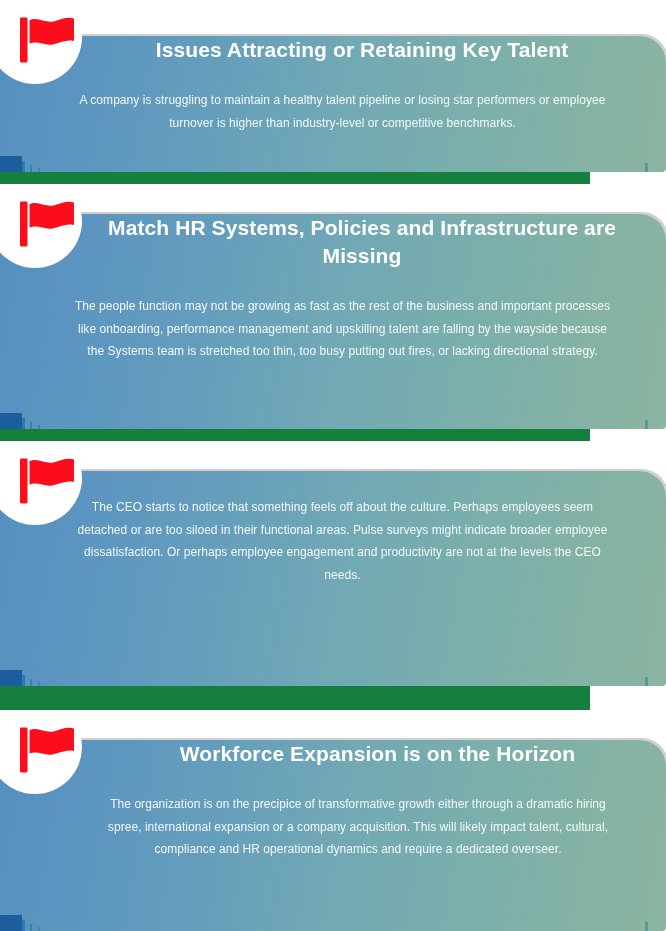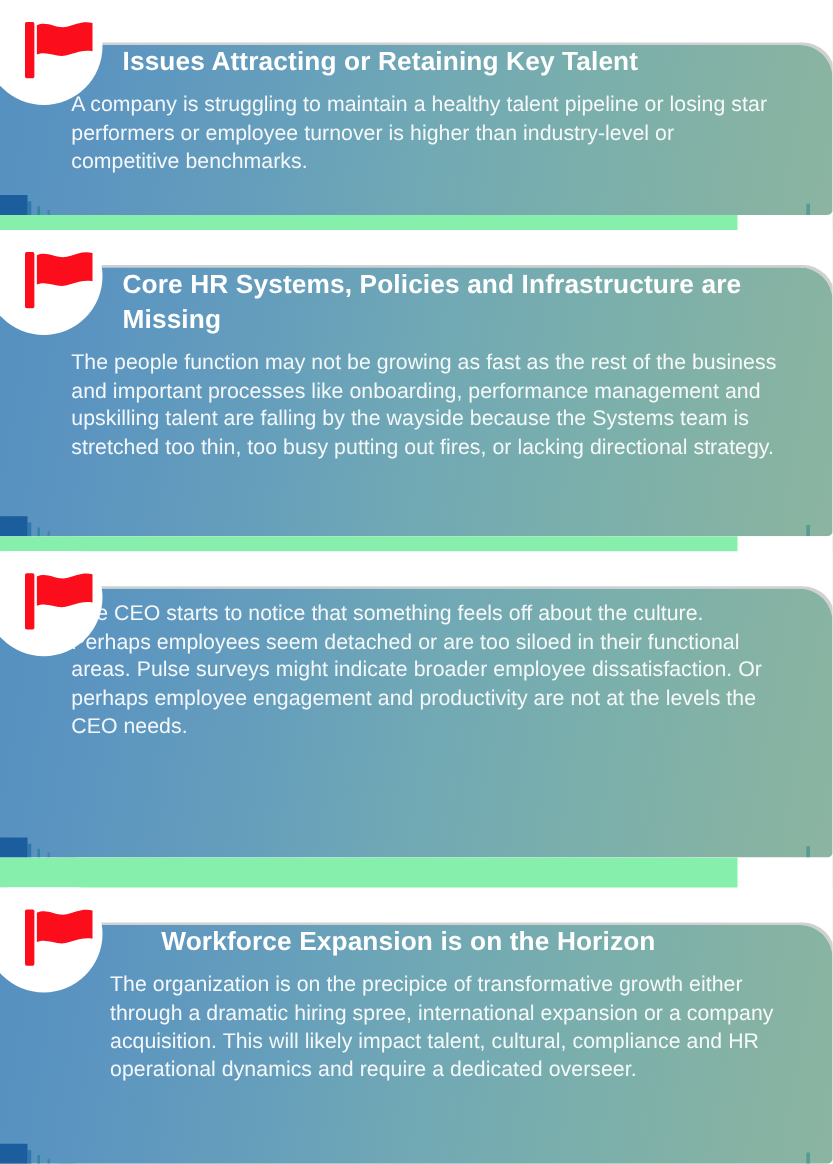--- a/index.html
+++ b/index.html
@@ -13,21 +13,22 @@
     height: 931px;
     font-family: "Liberation Sans", sans-serif;
     overflow: hidden;
     position: relative;
   }
 
   #board {
     width: 590px;
     height: 931px;
     position: relative;
-    background: #86efac;
+    background: #15803d;
+    text-align: center;
   }
 
   
   .card-slot {
     position: absolute;
     left: 0;
     width: 666px;
     background: #ffffff;
     overflow: hidden;
   }
@@ -92,25 +93,25 @@
     font-size: 21px;
     font-weight: 600;
     line-height: 28px;
     letter-spacing: 0.1px;
     margin: 0;
     padding: 0 40px 0 98px;
   }
 
   .card-text {
     color: rgba(255,255,255,0.93);
-    font-size: 17px;
+    font-size: 12px;
     font-weight: 400;
     line-height: 22.5px;
     letter-spacing: 0.05px;
-    margin: 0;
+    margin: 16px;
     padding: 9px 38px 0 57px;
   }
 
   
   .artifact {
     position: absolute;
     z-index: 5;
     pointer-events: none;
   }
 </style>
@@ -141,21 +142,21 @@
       <span class="artifact" style="left: 0px; bottom: 0px; width: 22px; height: 16px; background: rgba(18, 85, 150, 0.85);"></span>
       <span class="artifact" style="left: 22px; bottom: 0px; width: 3px; height: 11px; background: rgba(30, 110, 170, 0.7);"></span>
       <span class="artifact" style="left: 30px; bottom: 0px; width: 2px; height: 7px; background: rgba(20, 130, 130, 0.6);"></span>
       <span class="artifact" style="left: 38px; bottom: 0px; width: 2px; height: 4px; background: rgba(40, 120, 160, 0.5);"></span>
       <span class="artifact" style="left: 46px; bottom: 0px; width: 14px; height: 2px; background: rgba(90, 150, 180, 0.45);"></span>
       <span class="artifact" style="left: 645px; bottom: 0px; width: 3px; height: 9px; background: rgba(40, 130, 130, 0.5);"></span>
     </div>
     <div class="card-slot" style="top: 184px; height: 245px;">
       <div class="card" style="top: 30px;">
         <div class="card-body">
-          <h2 class="card-title">Core HR Systems, Policies and Infrastructure are Missing</h2>
+          <h2 class="card-title">Match HR Systems, Policies and Infrastructure are Missing</h2>
           <p class="card-text">The people function may not be growing as fast as the rest of the business and important processes like onboarding, performance management and upskilling talent are falling by the wayside because the Systems team is stretched too thin, too busy putting out fires, or lacking directional strategy.</p>
         </div>
       </div>
       <div class="notch-fill"></div>
       <div class="notch"></div>
       <span class="flag-icon">
 <svg viewBox="0 0 62 48" width="62" height="48" aria-hidden="true">
   <rect x="2" y="1.5" width="7.5" height="45" rx="1.4" fill="#fb0d1b"></rect>
   <path d="M11.5 4.2
            C20 0.2 27 7.4 35.5 5.4

